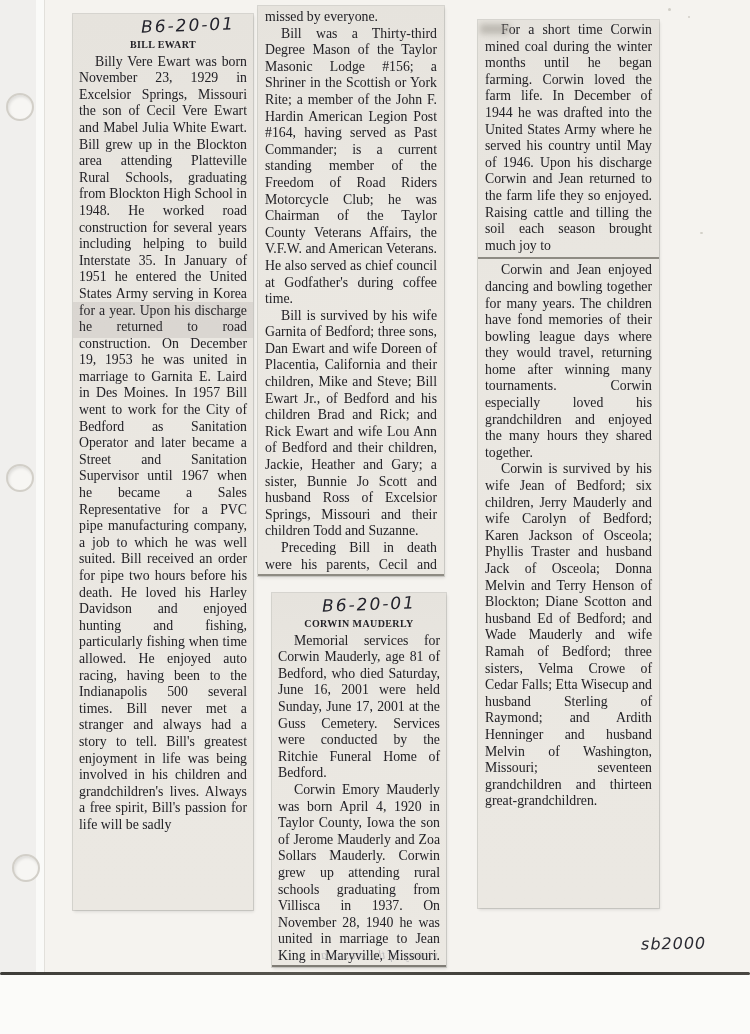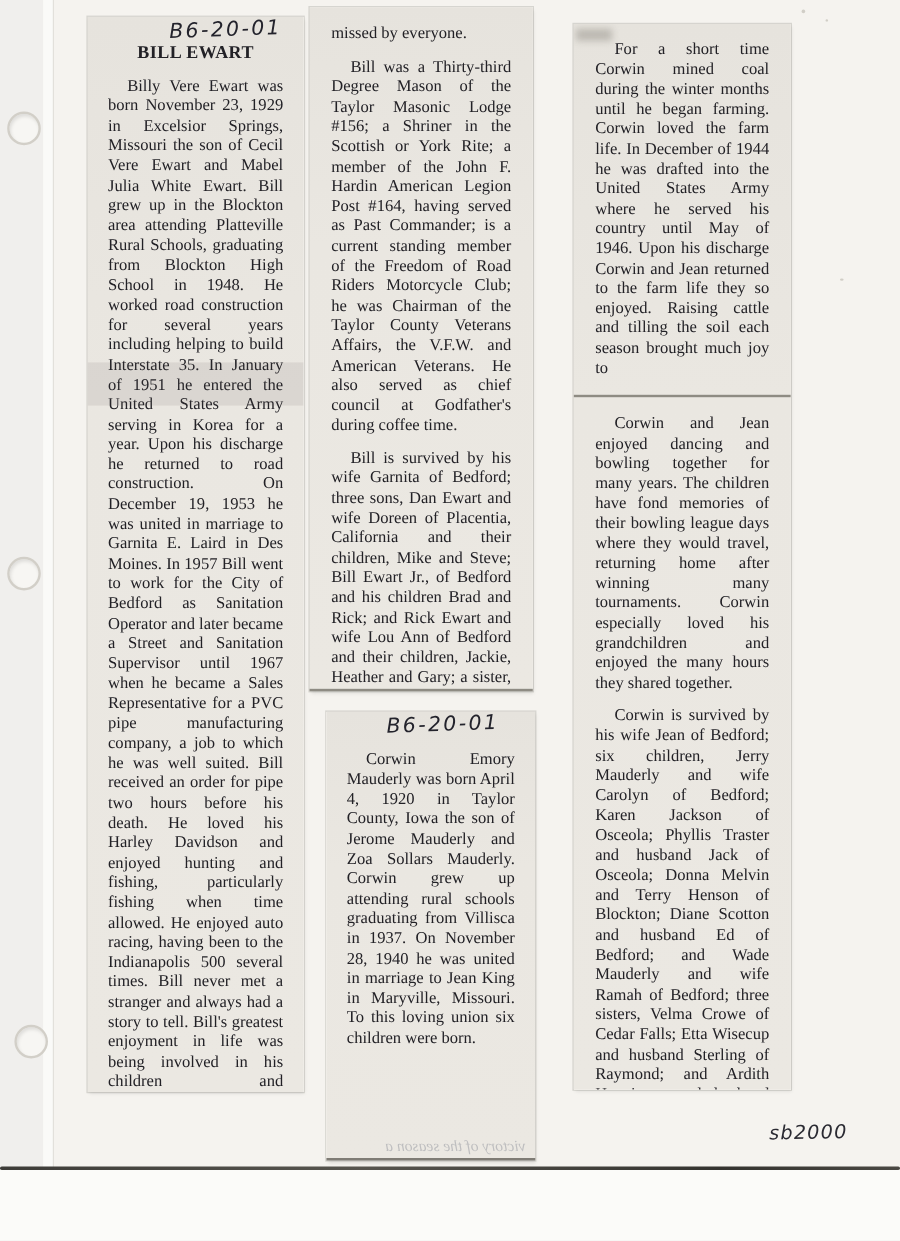--- a/index.html
+++ b/index.html
@@ -11,23 +11,23 @@
   .left-band{position:absolute;left:36px;top:0;width:8px;height:975px;background:#fafaf8;}
   .left-line{position:absolute;left:44px;top:0;width:1px;height:975px;background:rgba(60,55,45,0.10);}
 
   
   .hole{position:absolute;width:24px;height:24px;border-radius:50%;background:#f7f6f3;border:2px solid #d2cfc8;box-shadow:inset 1px 2px 3px rgba(0,0,0,0.10);}
 
   
   .clipping{position:absolute;background:linear-gradient(180deg,#e6e3dd 0%,#eae7e1 35%,#ebe8e2 100%);
     box-shadow:0 0 0 1px rgba(80,75,65,0.18), 1px 2px 3px rgba(0,0,0,0.10);
     font-size:13.8px;line-height:16.6px;text-align:justify;overflow:hidden;}
-  .clipping p{margin:11px;text-indent:16px;}
+  .clipping p{margin:0;text-indent:16px;}
   .clipping p.cont{text-indent:0;}
-  .headline{margin:0;text-align:center;font-size:15px;font-weight:600;letter-spacing:0.4px;line-height:18px;text-indent:0;}
+  .headline{margin:0;text-align:center;font-size:10px;font-weight:600;letter-spacing:0.4px;line-height:18px;text-indent:0;}
 
   .hw{font-family:"DejaVu Sans",sans-serif;font-style:italic;font-weight:500;font-size:17px;letter-spacing:2px;color:#23232c;display:inline-block;transform:rotate(-2deg);}
 
   .clip-left{left:73px;top:14px;width:180px;height:896px;padding:3px 6px;box-sizing:border-box;}
   .clip-left .hw{margin:0 0 1px 62px;}
   .shade-band{position:absolute;left:0;right:0;top:288px;height:36px;background:rgba(88,85,80,0.11);pointer-events:none;}
 
   .clip-mid-top{left:258px;top:6px;width:186px;height:570px;padding:3px 7px;box-sizing:border-box;border-bottom:2px solid #8e8b83;}
 
   .clip-mid-bottom{left:272px;top:593px;width:174px;height:374px;padding:2px 6px;box-sizing:border-box;border-bottom:2px solid #7f7c75;}
@@ -68,20 +68,22 @@
 
   <div class="clipping clip-mid-top">
     <p class="cont">missed by everyone.</p>
     <p>Bill was a Thirty-third Degree Mason of the Taylor Masonic Lodge #156; a Shriner in the Scottish or York Rite; a member of the John F. Hardin American Legion Post #164, having served as Past Commander; is a current standing member of the Freedom of Road Riders Motorcycle Club; he was Chairman of the Taylor County Veterans Affairs, the V.F.W. and American Veterans. He also served as chief council at Godfather's during coffee time.</p>
     <p>Bill is survived by his wife Garnita of Bedford; three sons, Dan Ewart and wife Doreen of Placentia, California and their children, Mike and Steve; Bill Ewart Jr., of Bedford and his children Brad and Rick; and Rick Ewart and wife Lou Ann of Bedford and their children, Jackie, Heather and Gary; a sister, Bunnie Jo Scott and husband Ross of Excelsior Springs, Missouri and their children Todd and Suzanne.</p>
     <p>Preceding Bill in death were his parents, Cecil and Mabel, and a brother Clarence Cadwalder.</p>
   </div>
 
   <div class="clipping clip-mid-bottom">
     <span class="hw">B6-20-01</span>
+    <h2 class="headline">CORWIN MAUDERLY</h2>
+    <p>Memorial services for Corwin Mauderly, age 81 of Bedford, who died Saturday, June 16, 2001 were held Sunday, June 17, 2001 at the Guss Cemetery. Services were conducted by the Ritchie Funeral Home of Bedford.</p>
     <p>Corwin Emory Mauderly was born April 4, 1920 in Taylor County, Iowa the son of Jerome Mauderly and Zoa Sollars Mauderly. Corwin grew up attending rural schools graduating from Villisca in 1937. On November 28, 1940 he was united in marriage to Jean King in Maryville, Missouri. To this loving union six children were born.</p>
     <div class="mirror-text">victory of the season a</div>
   </div>
 
   <div class="clipping clip-right">
     <div class="smudge"></div>
     <div class="piece piece-1">
       <p>For a short time Corwin mined coal during the winter months until he began farming. Corwin loved the farm life. In December of 1944 he was drafted into the United States Army where he served his country until May of 1946. Upon his discharge Corwin and Jean returned to the farm life they so enjoyed. Raising cattle and tilling the soil each season brought much joy to</p>
     </div>
     <div class="piece piece-2">

